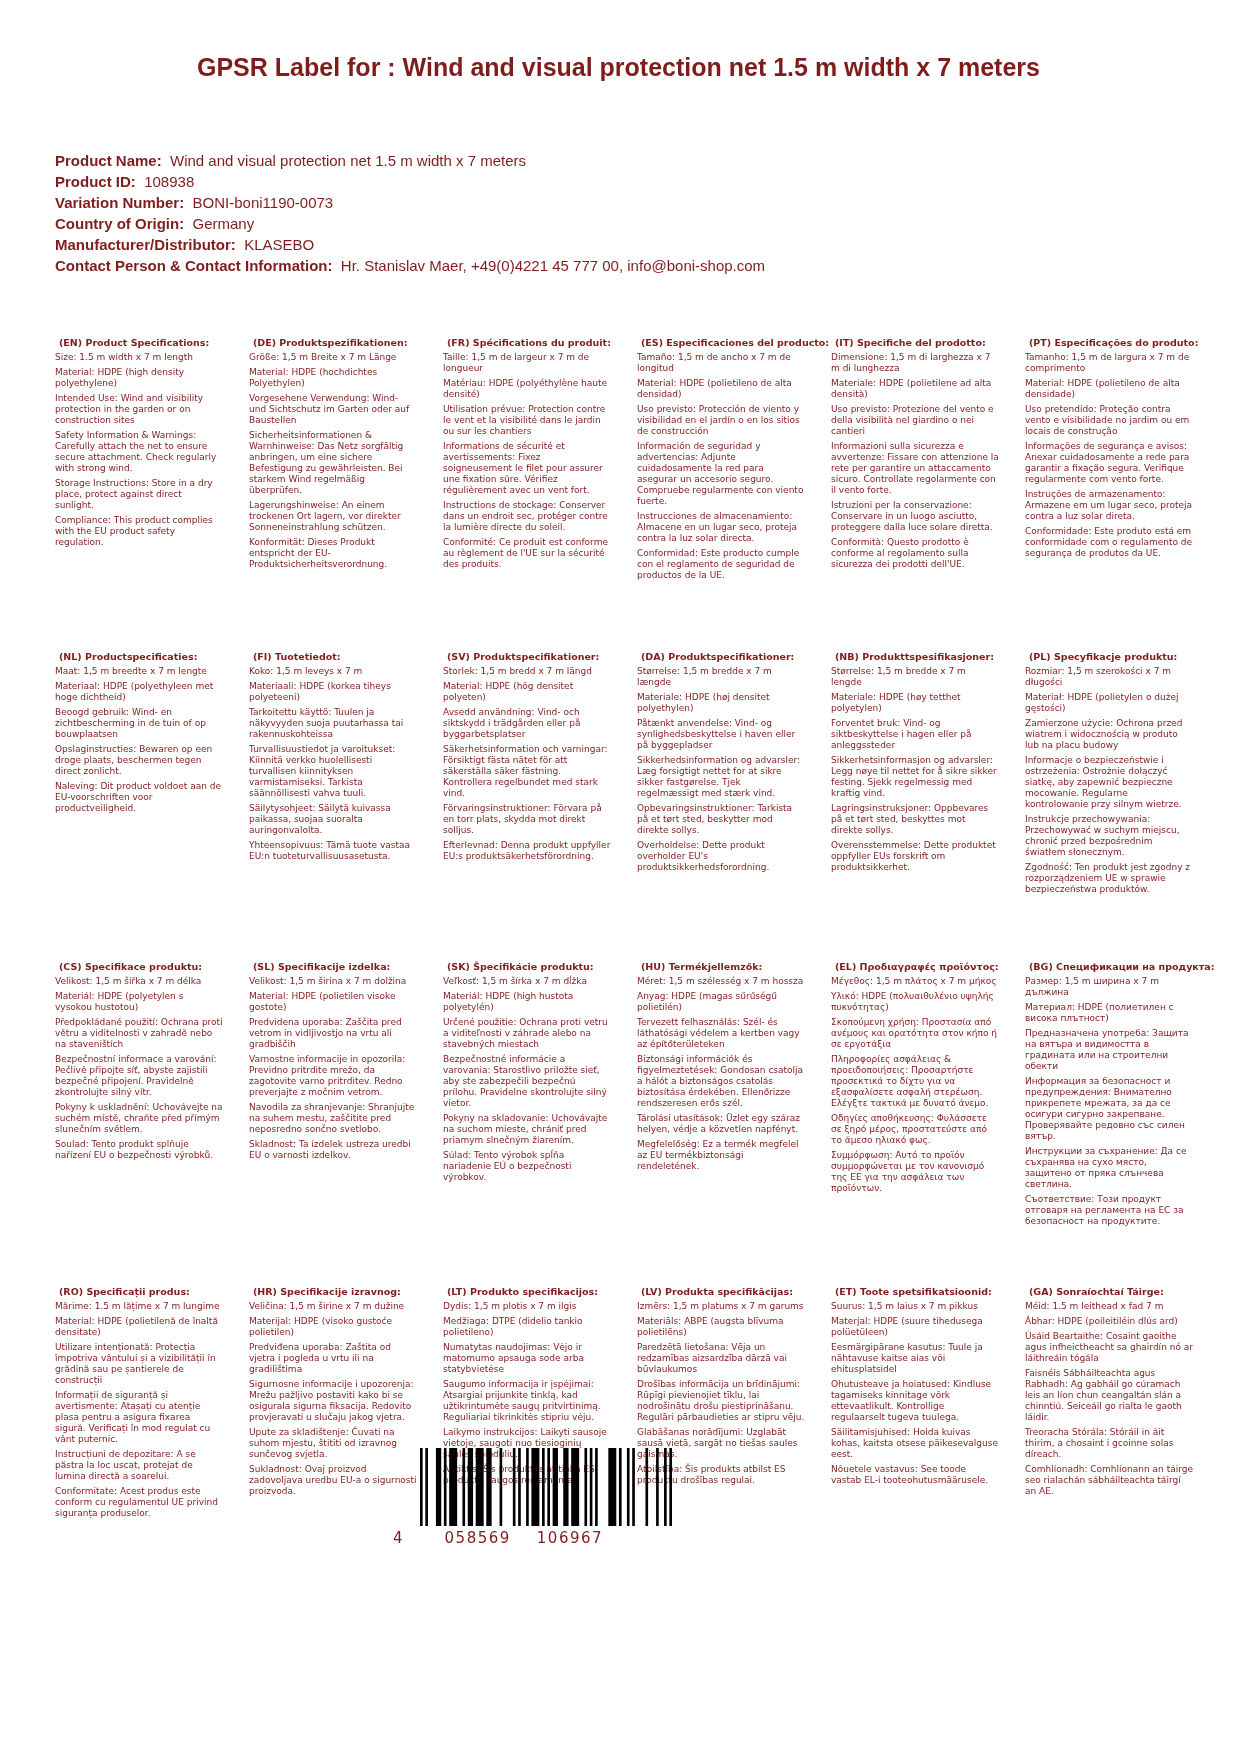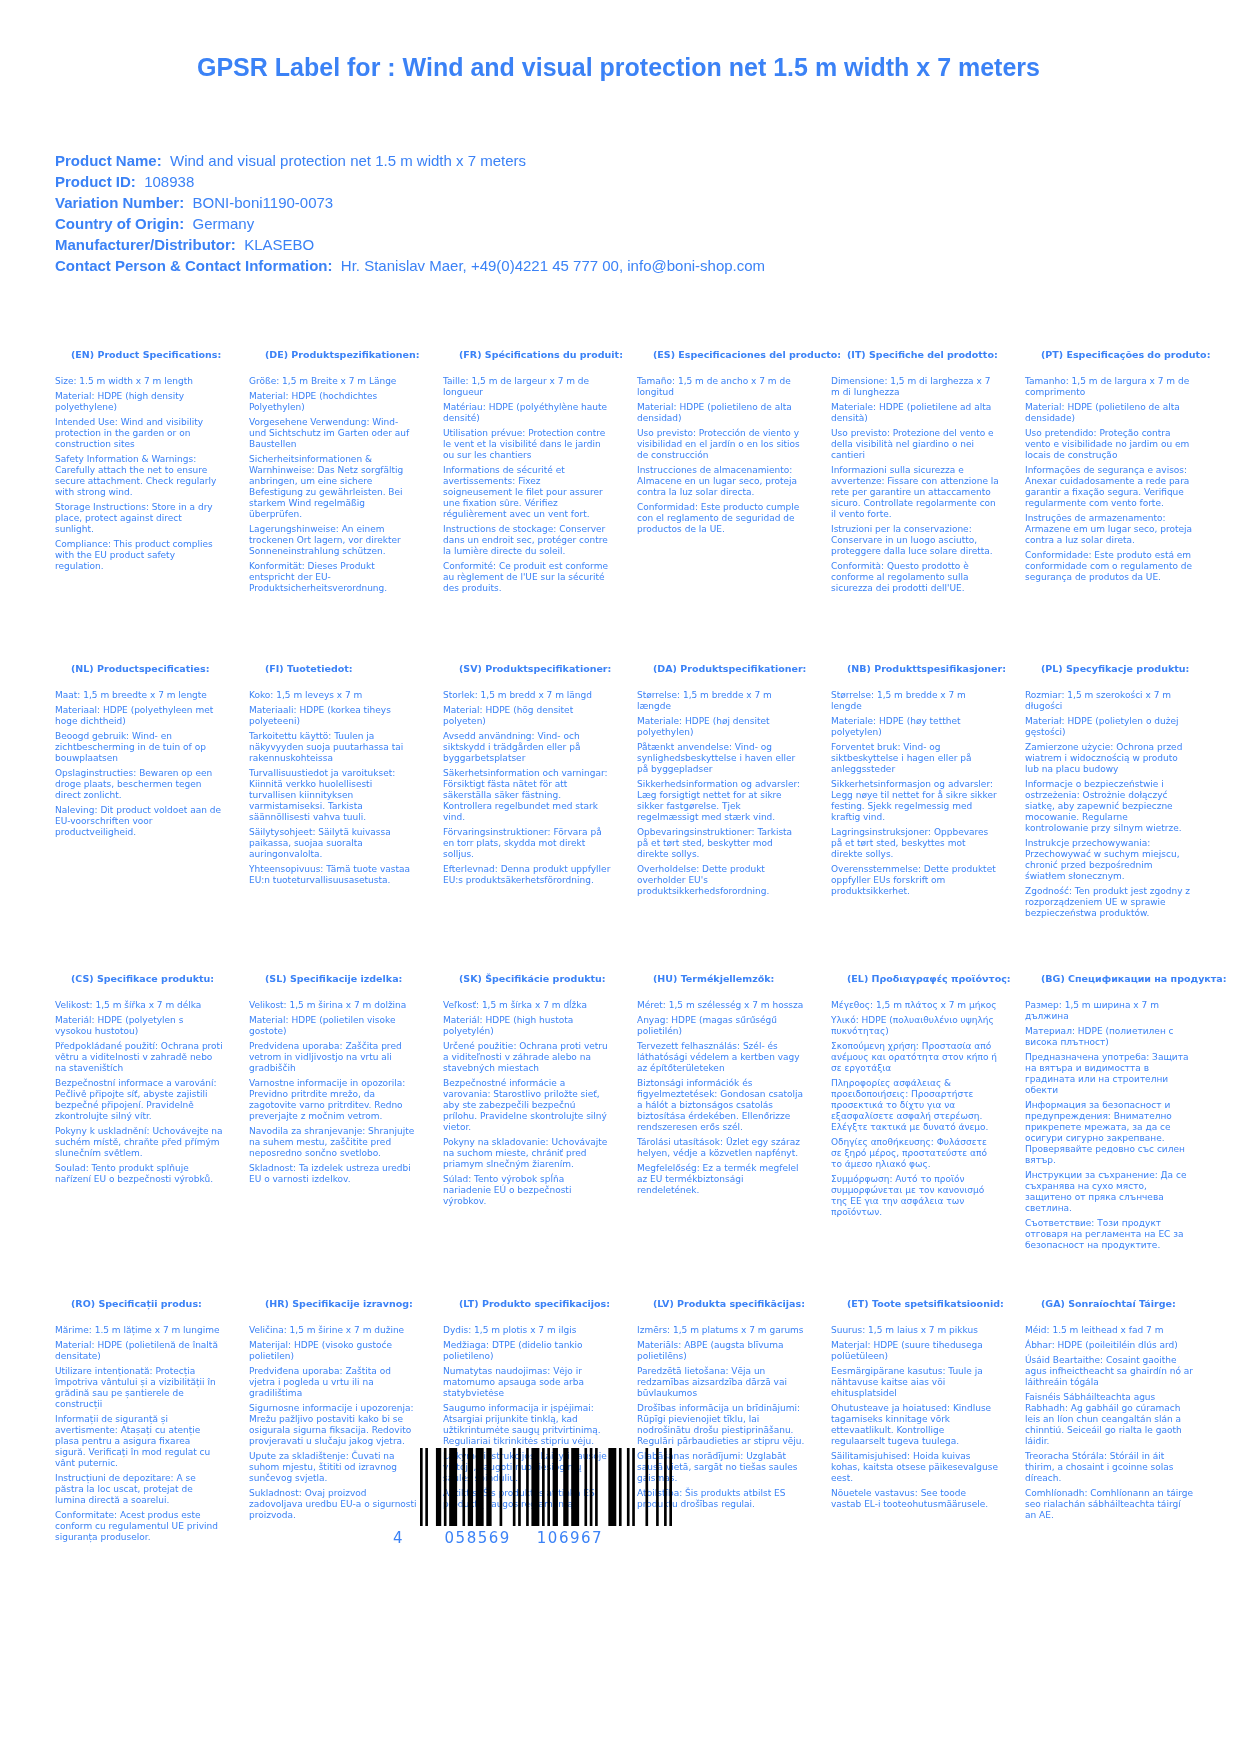--- a/index.html
+++ b/index.html
@@ -1,37 +1,37 @@
 <!DOCTYPE html>
 <html><head>
 <meta charset="utf-8">
 <style>
   html,body { margin:0; padding:0; background:#fff; }
   .page {
     position:relative; width:1237px; height:1754px; background:#ffffff;
-    color:#3b82f6; font-family:"DejaVu Sans", sans-serif; overflow:hidden;
+    color:#7f1d1d; font-family:"DejaVu Sans", sans-serif; overflow:hidden;
   }
   .title {
     position:absolute; top:52px; left:0; width:100%; text-align:center;
     font-family:"Liberation Sans", sans-serif; font-weight:bold;
     font-size:25px; line-height:31px;
   }
   .title-inner { display:inline-block; max-width:950px; }
   .product-info {
     position:absolute; top:150px; left:55px;
     font-family:"Liberation Sans", sans-serif; font-size:15px; line-height:21px;
   }
   .info-label { font-weight:bold; }
   .specs-grid {
     position:absolute; top:333px; left:55px;
     display:grid; grid-template-columns:repeat(6,168px); column-gap:26px;
     grid-template-rows:314px 310px 325px auto;
   }
   .spec-block { font-size:9px; line-height:11px; }
-  .spec-title { font-weight:bold; font-size:9.5px; white-space:nowrap; margin:16px; }
+  .spec-title { font-weight:bold; font-size:9.5px; white-space:nowrap; margin:4px; }
   .spec-par { margin:0; }
   .spec-par + .spec-par { margin-top:4px; }
   .footer { position:absolute; top:1448px; left:393px; width:320px; }
   .barcode-bars { display:block; margin-left:27px; }
   .barcode-digits {
     display:flex; margin-top:3px; font-size:15px;
     font-family:"DejaVu Sans", sans-serif;
   }
   .bd-mid  { margin-left:42px; letter-spacing:1.5px; }
   .bd-right{ margin-left:26px; letter-spacing:1.5px;text-align:right; }
@@ -83,20 +83,21 @@
         <p class="spec-par">Utilisation prévue: Protection contre le vent et la visibilité dans le jardin ou sur les chantiers</p>
         <p class="spec-par">Informations de sécurité et avertissements: Fixez soigneusement le filet pour assurer une fixation sûre. Vérifiez régulièrement avec un vent fort.</p>
         <p class="spec-par">Instructions de stockage: Conserver dans un endroit sec, protéger contre la lumière directe du soleil.</p>
         <p class="spec-par">Conformité: Ce produit est conforme au règlement de l'UE sur la sécurité des produits.</p>
       </div>
       <div class="spec-block">
         <div class="spec-title">(ES) Especificaciones del producto:</div>
         <p class="spec-par">Tamaño: 1,5 m de ancho x 7 m de longitud</p>
         <p class="spec-par">Material: HDPE (polietileno de alta densidad)</p>
         <p class="spec-par">Uso previsto: Protección de viento y visibilidad en el jardín o en los sitios de construcción</p>
+        <p class="spec-par">Información de seguridad y advertencias: Adjunte cuidadosamente la red para asegurar un accesorio seguro. Compruebe regularmente con viento fuerte.</p>
         <p class="spec-par">Instrucciones de almacenamiento: Almacene en un lugar seco, proteja contra la luz solar directa.</p>
         <p class="spec-par">Conformidad: Este producto cumple con el reglamento de seguridad de productos de la UE.</p>
       </div>
       <div class="spec-block">
         <div class="spec-title">(IT) Specifiche del prodotto:</div>
         <p class="spec-par">Dimensione: 1,5 m di larghezza x 7 m di lunghezza</p>
         <p class="spec-par">Materiale: HDPE (polietilene ad alta densità)</p>
         <p class="spec-par">Uso previsto: Protezione del vento e della visibilità nel giardino o nei cantieri</p>
         <p class="spec-par">Informazioni sulla sicurezza e avvertenze: Fissare con attenzione la rete per garantire un attaccamento sicuro. Controllate regolarmente con il vento forte.</p>
         <p class="spec-par">Istruzioni per la conservazione: Conservare in un luogo asciutto, proteggere dalla luce solare diretta.</p>

